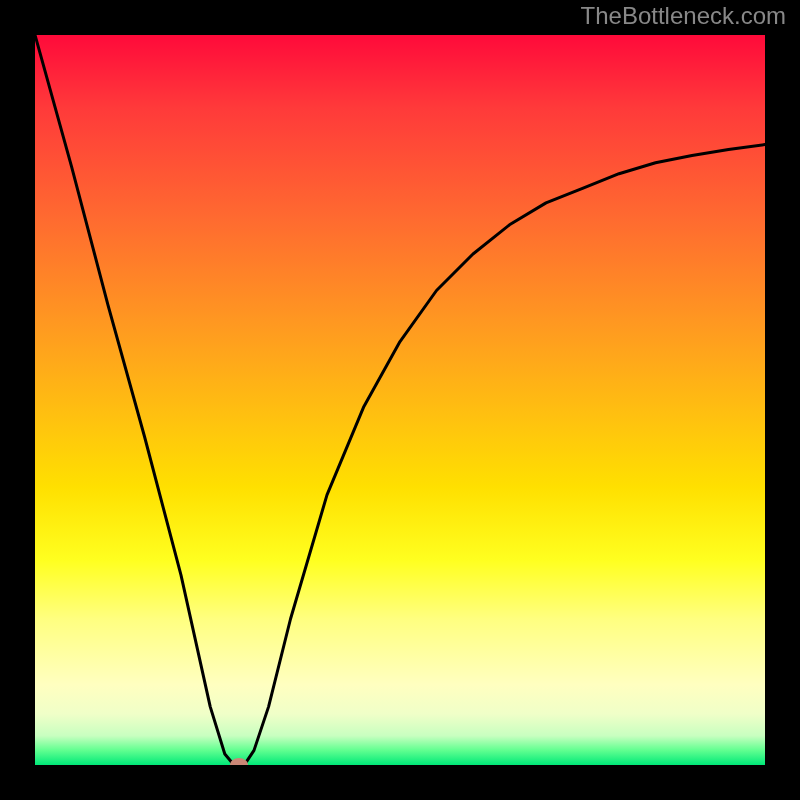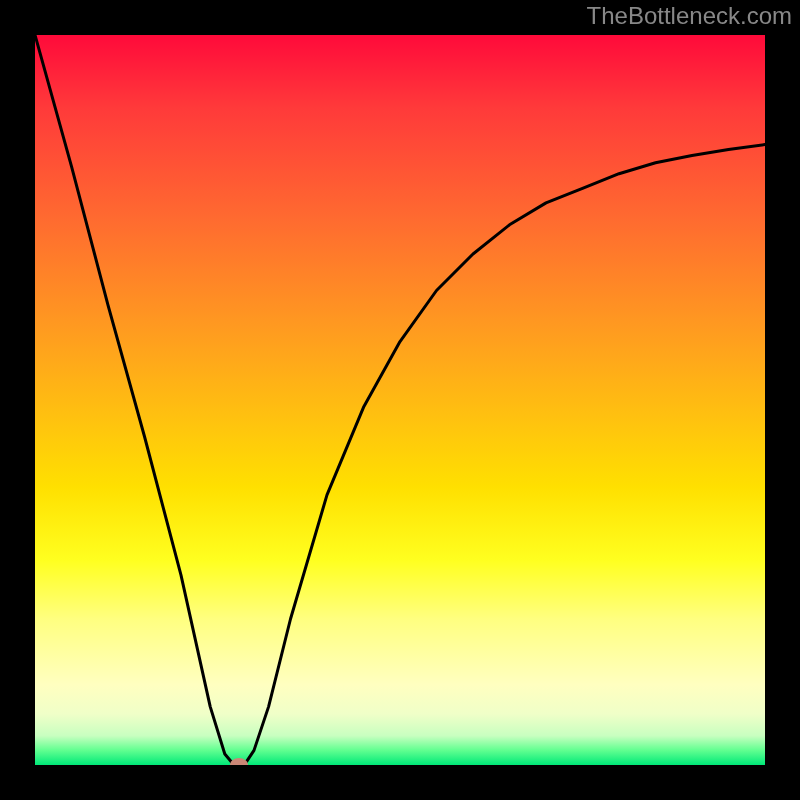--- a/index.html
+++ b/index.html
@@ -13,21 +13,21 @@
   }
   .frame {
     position: relative;
     width: 800px;
     height: 800px;
     background: #000;
   }
   .watermark {
     position: absolute;
     top: 2px;
-    right: 8px;
+    right: 14px;
     color: #888;
     font-size: 24px;
     font-weight: 400;
     font-family: Arial, sans-serif;
     z-index: 10;
   }
   .plot-area {
     position: absolute;
     left: 35px;
     top: 35px;

